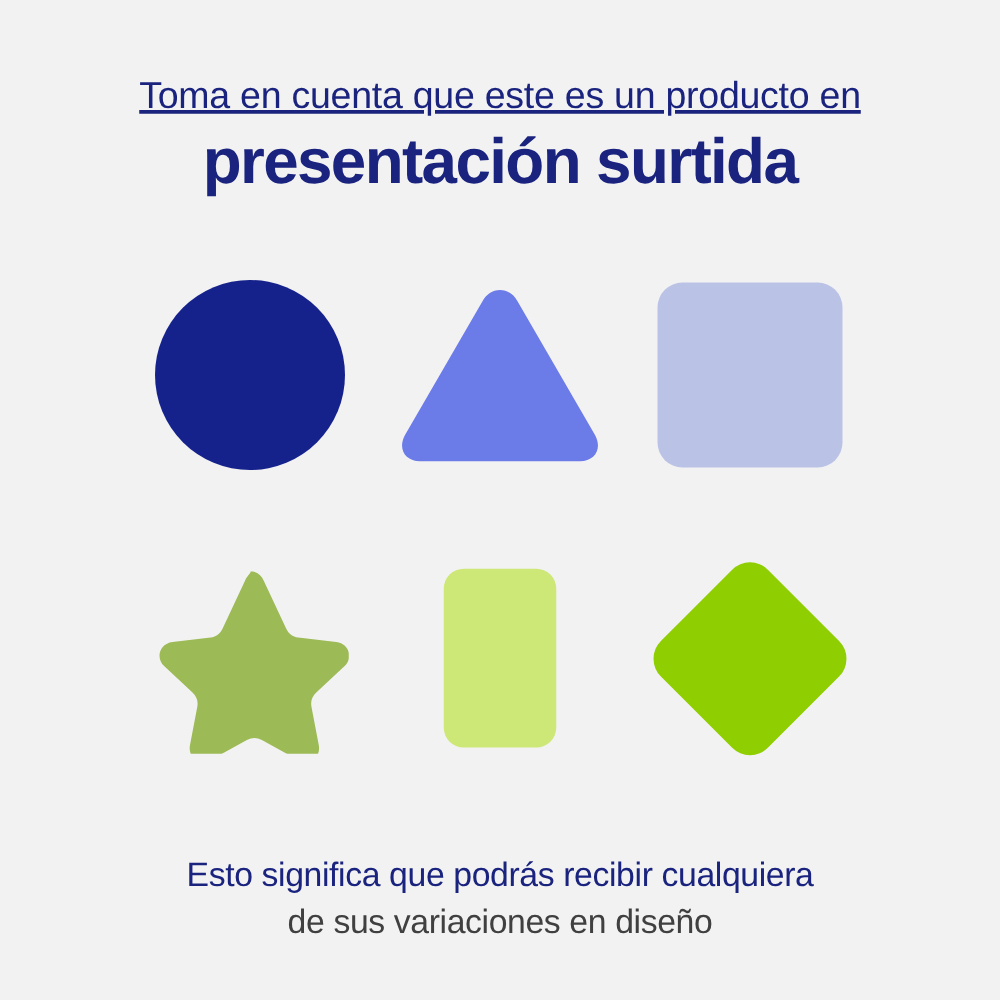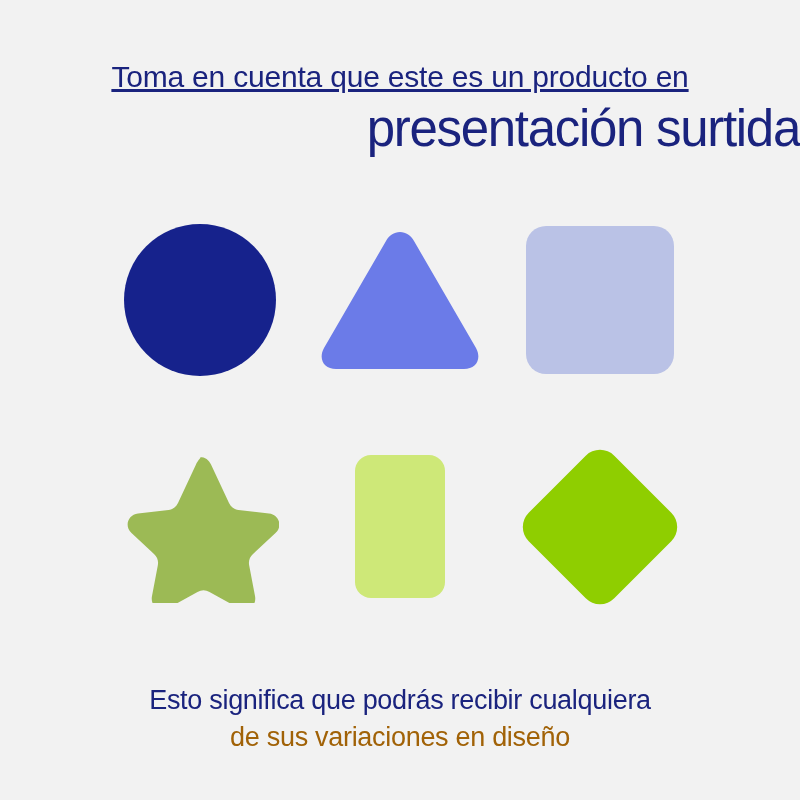--- a/index.html
+++ b/index.html
@@ -32,26 +32,25 @@
     display:block;
     font-size:30px;
     font-weight:400;
     letter-spacing:-0.2px;
     line-height:1.25;
     color:#1a237e;
   }
   .heading-line2 {
     display:block;
     font-size:51px;
-    font-weight:400;
+    font-weight:700;
     letter-spacing:-1.3px;
     line-height:1.15;
     margin-top:4px;
     color:#1a237e;
-    text-align:right;
   }
 
   
   .shapes-grid {
     position:absolute;
     left:0; top:212px;
     width:800px;
     display:flex;
     flex-direction:column;
     row-gap:52px;
@@ -202,16 +201,16 @@
           <div class="shape-diamond" aria-label="diamond" style="background: rgb(143, 206, 0);"></div>
         </div>
       </div>
 
     </div>
 
   </div>
 
   <div class="footer">
     <span class="footer-line" style="color: rgb(26, 35, 126);">Esto significa que podrás recibir cualquiera</span>
-    <span class="footer-line" style="color: #a16207;">de sus variaciones en diseño</span>
+    <span class="footer-line" style="color: #404040;">de sus variaciones en diseño</span>
   </div>
 
 </div>
 
 </body></html>

